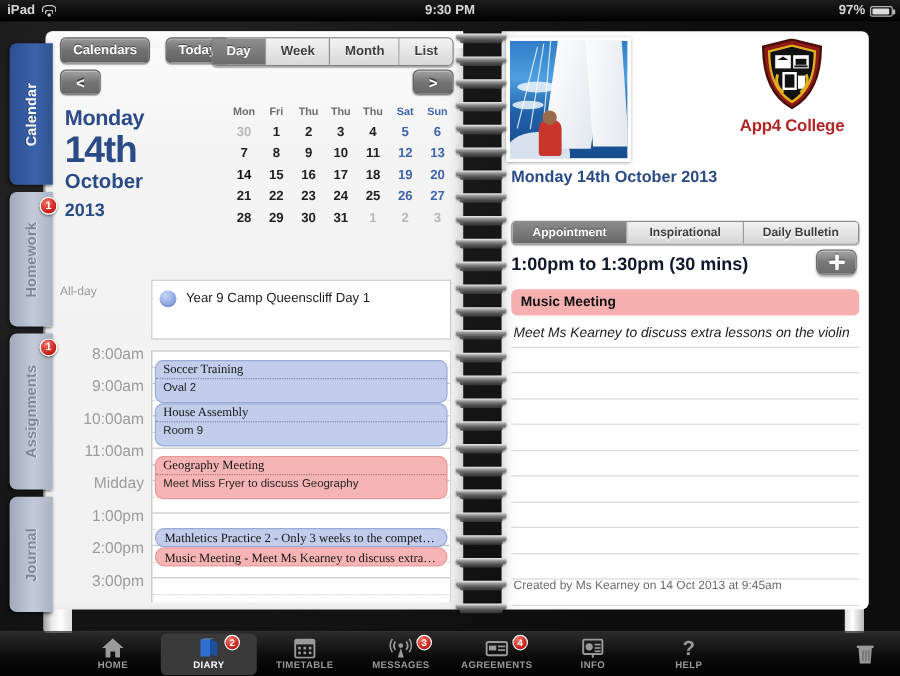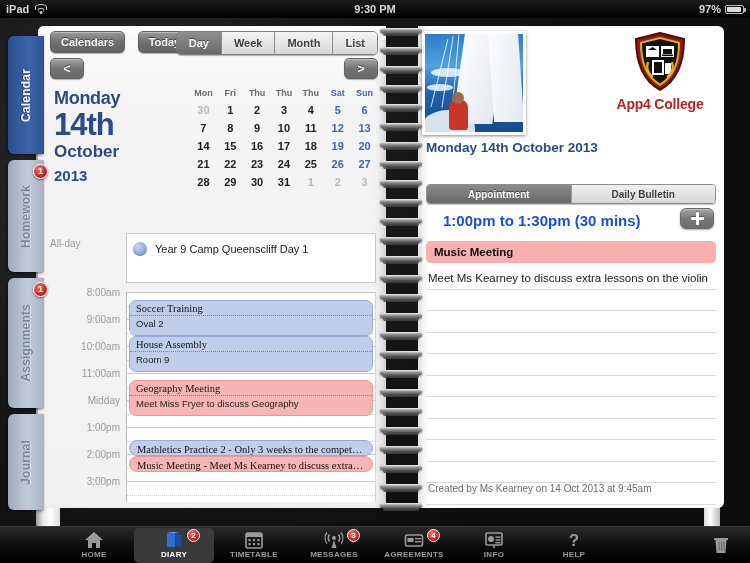--- a/index.html
+++ b/index.html
@@ -137,21 +137,21 @@
   .allday-evt { display:flex; align-items:center; gap:8px; padding:8px 6px; font-size:11px; color:#1b1b1b; }
   .dot { width:14px; height:14px; border-radius:50%;
       background:radial-gradient(circle at 35% 28%, #c7d6f5, #7e9bdd 75%); flex:none;
       box-shadow: inset 0 -1px 1px rgba(0,0,0,.15); }
 
   
   .daygrid { position:absolute; left:88px; top:266px; right:10px; bottom:6px;
       background:#fff; border-left:1px solid #bdbdbd; border-right:1px solid #d6d6d6; }
   .hourline { position:absolute; left:0; right:0; height:0; border-top:1px solid #c9c9c9; }
   .halfline { position:absolute; left:0; right:0; height:0; border-top:1px dotted #d3d3d3; }
-  .timelbl { position:absolute; left:14px; width:68px; text-align:right; font-size:10px; color:#9b9b9b; }
+  .timelbl { position:absolute; left:14px; width:68px; text-align:right; font-size:13px; color:#9b9b9b; }
 
   .evt { position:absolute; left:2px; right:2px; border-radius:7px; overflow:hidden; }
   .evt .t { font-size:10.5px; color:#141414; padding:2px 6px 1px; border-bottom:1px dotted rgba(0,0,0,.35);font-family:Liberation Serif, serif; }
   .evt .s { font-size:9.5px; color:#242424; padding:2px 6px; }
   .evt.blue { background:#c2cdeb; border:1px solid #9aaad8; }
   .evt.pink { background:#f7b4b4; border:1px solid #e79a9a; }
   .evt.one  { border-radius:9px; }
   .evt.one .t { border-bottom:none; padding:3px 7px; white-space:nowrap; overflow:hidden; text-overflow:ellipsis; }
 
   
@@ -193,35 +193,35 @@
   .rdate { position:absolute; left:8px; top:114px; font-size:13.5px; font-weight:bold; color:#2a4b86; }
 
   .rseg { position:absolute; left:8px; right:8px; top:158px; height:20px; display:flex;
      border:1px solid #8d8d8d; border-radius:4px; overflow:hidden; box-shadow:0 1px 1px rgba(0,0,0,.25); }
   .rseg .s { flex:1; display:flex; align-items:center; justify-content:center;
      font-size:10px; font-weight:bold; border-right:1px solid #9a9a9a; cursor:pointer; }
   .rseg .s:last-child { border-right:none; }
   .rseg .s.on { background:linear-gradient(#8b8b8b,#676767); color:#fff; text-shadow:0 -1px 0 rgba(0,0,0,.5); }
   .rseg .s.off{ background:linear-gradient(#f1f1f1,#d6d6d6); color:#3d3d3d; text-shadow:0 1px 0 #fff; }
 
-  .rtime { position:absolute; left:25px; top:186px; font-size:15px; font-weight:bold; color:#1d4ed8; }
+  .rtime { position:absolute; left:8px; top:186px; font-size:15px; font-weight:bold; color:#0f172a; }
   .plusbtn { position:absolute; right:10px; top:182px; width:34px; height:21px; border-radius:6px;
      border:1px solid #6a6a6a; background:linear-gradient(#a6a6a6,#787878 50%,#6c6c6c);
      display:flex; align-items:center; justify-content:center; cursor:pointer;
      box-shadow:0 1px 2px rgba(0,0,0,.35), inset 0 1px 0 rgba(255,255,255,.3); }
   .plusbtn::before, .plusbtn::after { content:""; position:absolute; background:#fff; border-radius:1px;
      box-shadow:0 -1px 0 rgba(0,0,0,.35); }
   .plusbtn::before { width:13px; height:3px; }
   .plusbtn::after  { width:3px; height:13px; }
 
   .rtitle { position:absolute; left:8px; right:8px; top:215px; height:22px;
      background:#f7b0b0; border-radius:5px; display:flex; align-items:center;
      padding:0 8px; font-size:11.5px; font-weight:bold; color:#111; }
 
-  .lines { position:absolute; left:8px; right:8px; top:242px; bottom:40px; }
+  .lines { position:absolute; left:8px; right:8px; top:242px; bottom:40px;font-style:italic; }
   .lines .ln { height:21.5px; border-bottom:1px solid #dadada; font-size:11.5px; color:#1a1a1a;
      display:flex; align-items:center; padding-left:2px; }
   .credit { position:absolute; left:10px; bottom:14px; font-size:10px; color:#6b6b6b; }
 
   
   .tabbar { position:absolute; left:0; bottom:0; width:750px; height:37px;
      background:linear-gradient(#2a2a2a,#0c0c0c 55%,#000);
      border-top:1px solid #3a3a3a; display:flex; align-items:center; }
   .tabitem { position:relative; width:80px; height:35px; display:flex; flex-direction:column;
      align-items:center; justify-content:center; gap:1px; cursor:pointer; }
@@ -485,20 +485,21 @@
           <path d="M38 30 C40 36 38 42 33 45" stroke="#e0b020" stroke-width="2.4" fill="none"></path>
         </svg>
       </div>
       <div class="name">App4 College</div>
     </div>
 
     <div class="rdate">Monday 14th October 2013</div>
 
     <div class="rseg" id="right-seg">
         <div class="s on">Appointment</div>
+        <div class="s off">Inspirational</div>
         <div class="s off">Daily Bulletin</div>
       </div>
 
     <div class="rtime">1:00pm to 1:30pm (30 mins)</div>
     <button class="plusbtn"></button>
 
     <div class="rtitle">Music Meeting</div>
 
     <div class="lines" id="entry-lines">
         <div class="ln">Meet Ms Kearney to discuss extra lessons on the violin</div>

